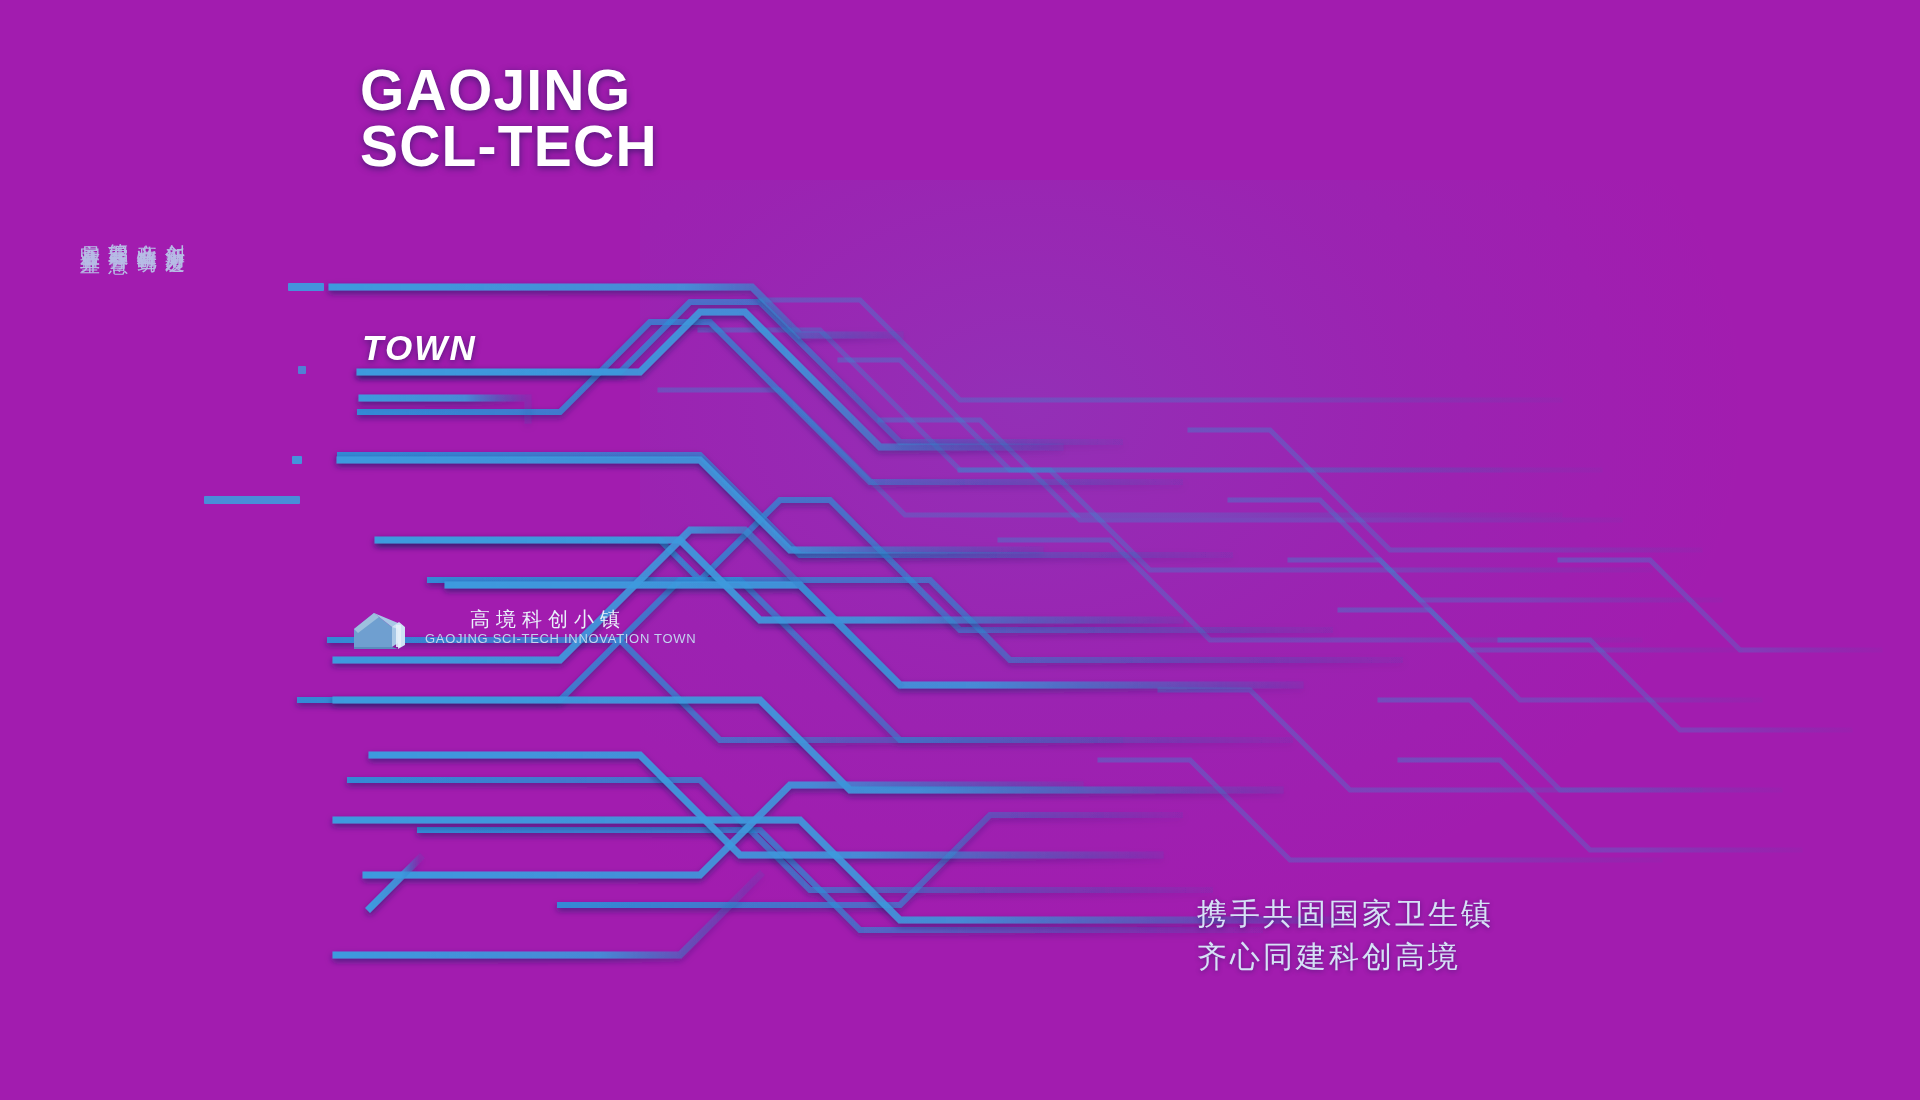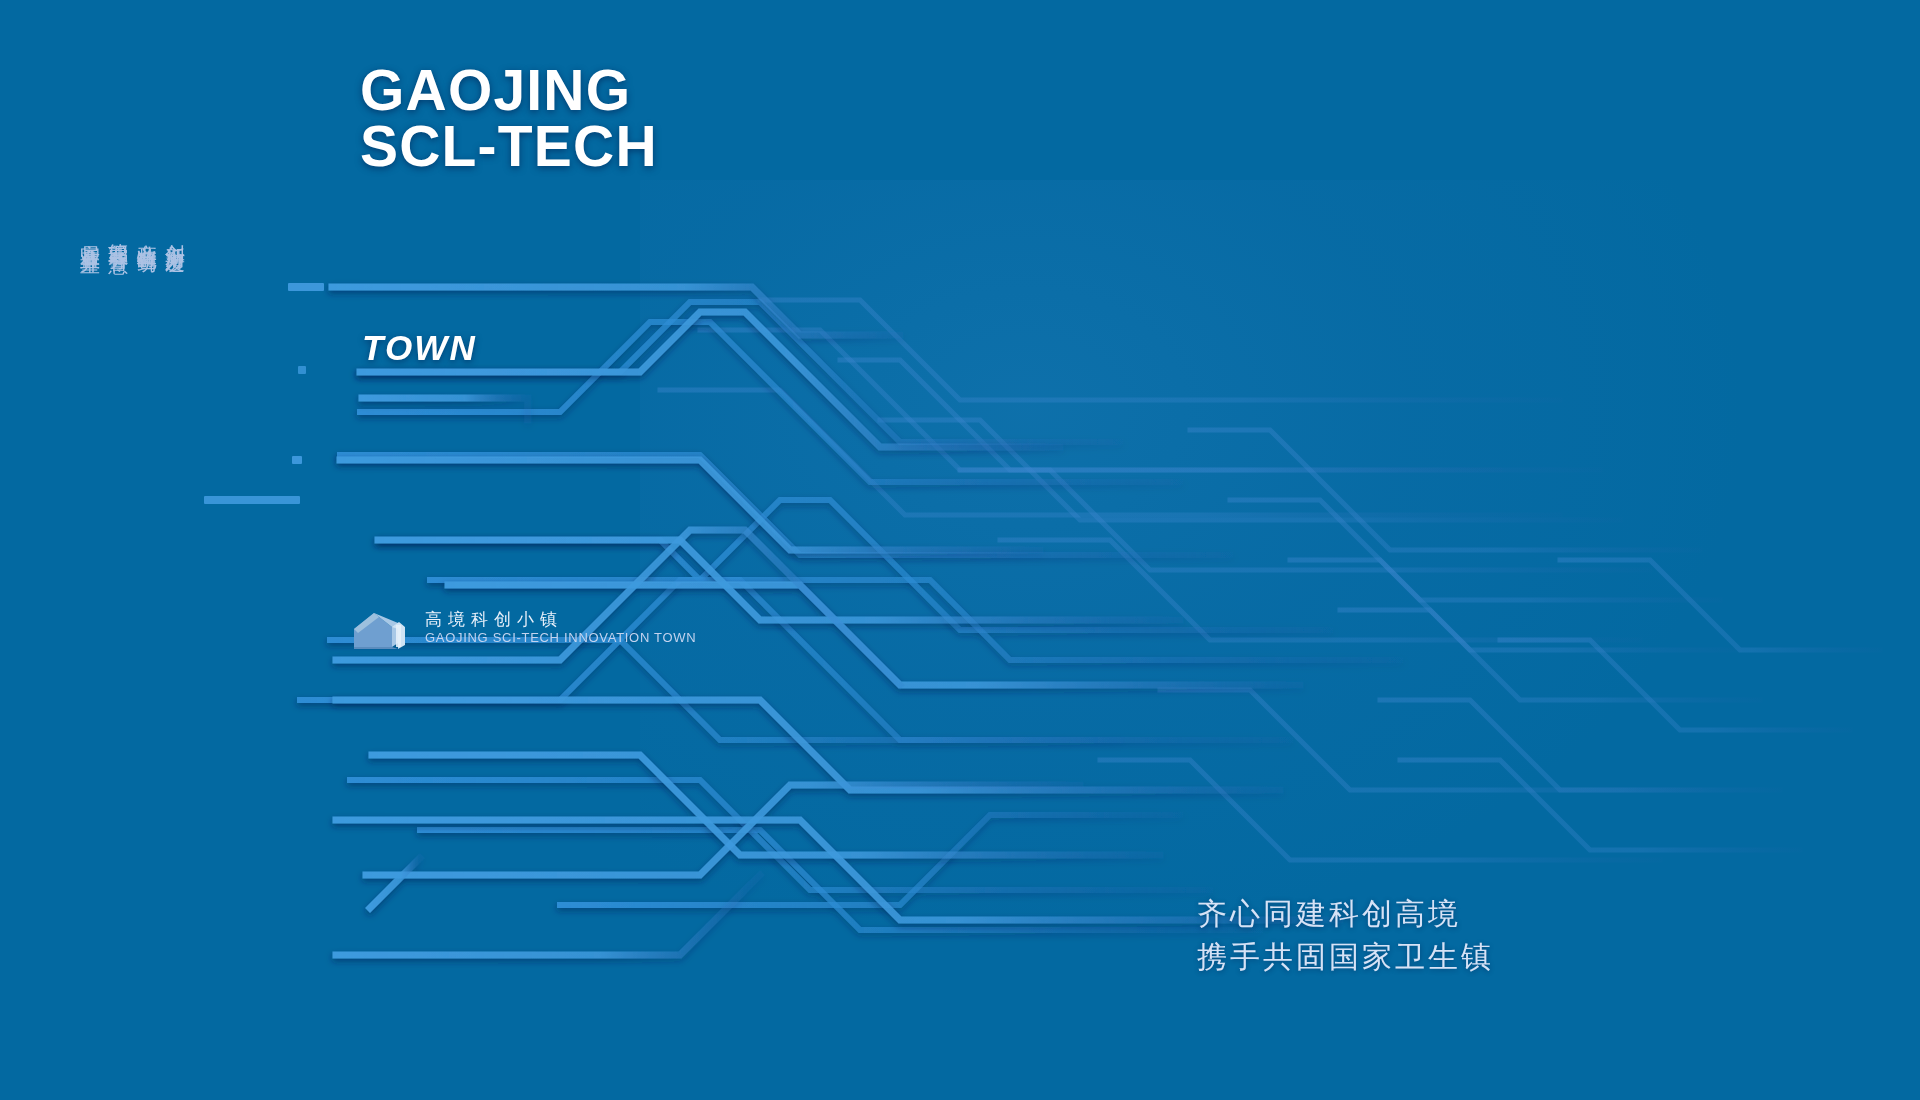--- a/index.html
+++ b/index.html
@@ -4,21 +4,21 @@
 <title>Gaojing Sci-Tech Innovation Town Poster</title>
 <style>
   html,body{margin:0;padding:0;background:#0a3494;}
   *{box-sizing:border-box;}
 
   .poster{
     position:relative;
     width:1920px;
     height:1100px;
     overflow:hidden;
-    background:#0369a1;
+    background:#a21caf;
     font-family:"Liberation Sans","DejaVu Sans",sans-serif;
   }
 
   
   .sheen{
     position:absolute;
     left:640px; top:180px;
     width:1100px; height:760px;
     background:radial-gradient(ellipse at 35% 30%,
                 rgba(70,150,220,0.16) 0%,
@@ -88,26 +88,27 @@
     position:absolute;
     left:352px;
     top:605px;
     display:flex;
     align-items:center;
     gap:11px;
   }
   .logo-mark{ width:62px; height:44px; flex:none; }
   .logo-words{ display:flex; flex-direction:column; gap:3px; }
   .logo-cn{
-    font-size:17px;
+    font-size:20px;
     letter-spacing:6px;
     color:#eaf1fb;
     font-family:"DejaVu Sans","Liberation Sans",sans-serif;
     line-height:1;
     white-space:nowrap;
+    margin-left:45px;
   }
   .logo-en{
     font-size:13px;
     letter-spacing:0.7px;
     color:#c3d3ef;
     line-height:1;
     white-space:nowrap;
     transform:scaleY(0.92);
     transform-origin:left center;
   }
@@ -239,17 +240,17 @@
       <rect x="44" y="20" width="5" height="22" fill="#e4f0fa" opacity="0.9"></rect>
       <path d="M2,42 L40,42 L46,44 L2,44 Z" fill="#5b8cbd"></path>
     </svg>
     <div class="logo-words">
       <div class="logo-cn">高境科创小镇</div>
       <div class="logo-en">GAOJING SCI-TECH INNOVATION TOWN</div>
     </div>
   </div>
 
   <div class="slogan">
+    <div>携手共固国家卫生镇</div>
     <div>齐心同建科创高境</div>
-    <div>携手共固国家卫生镇</div>
   </div>
 
 </div>
 
 </body></html>

